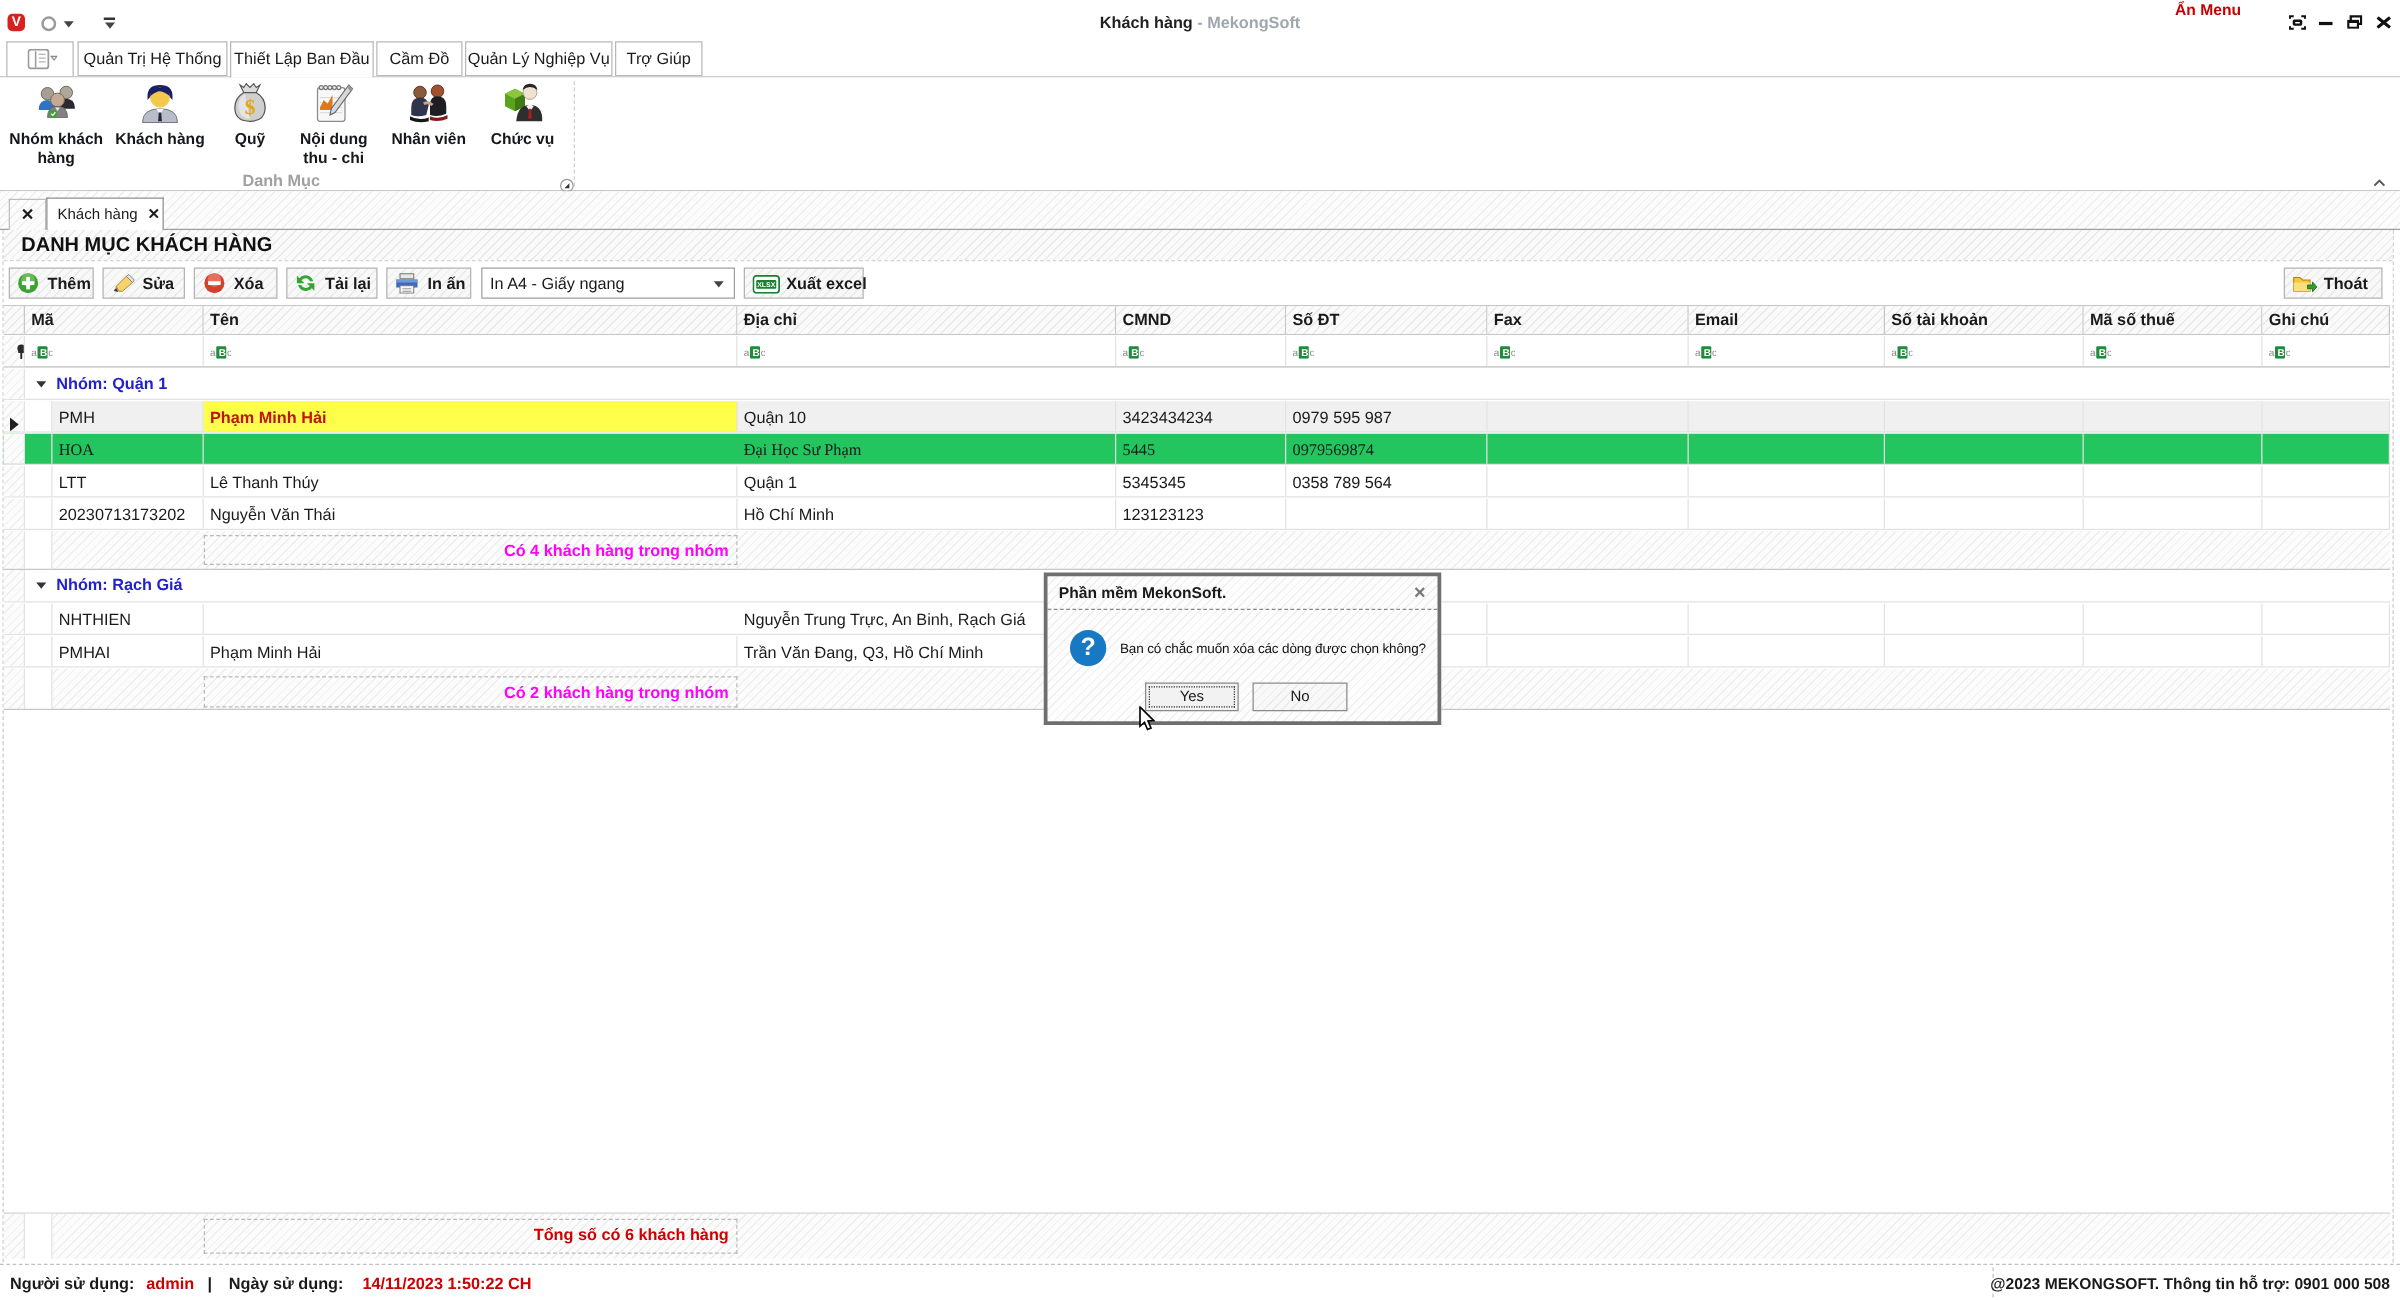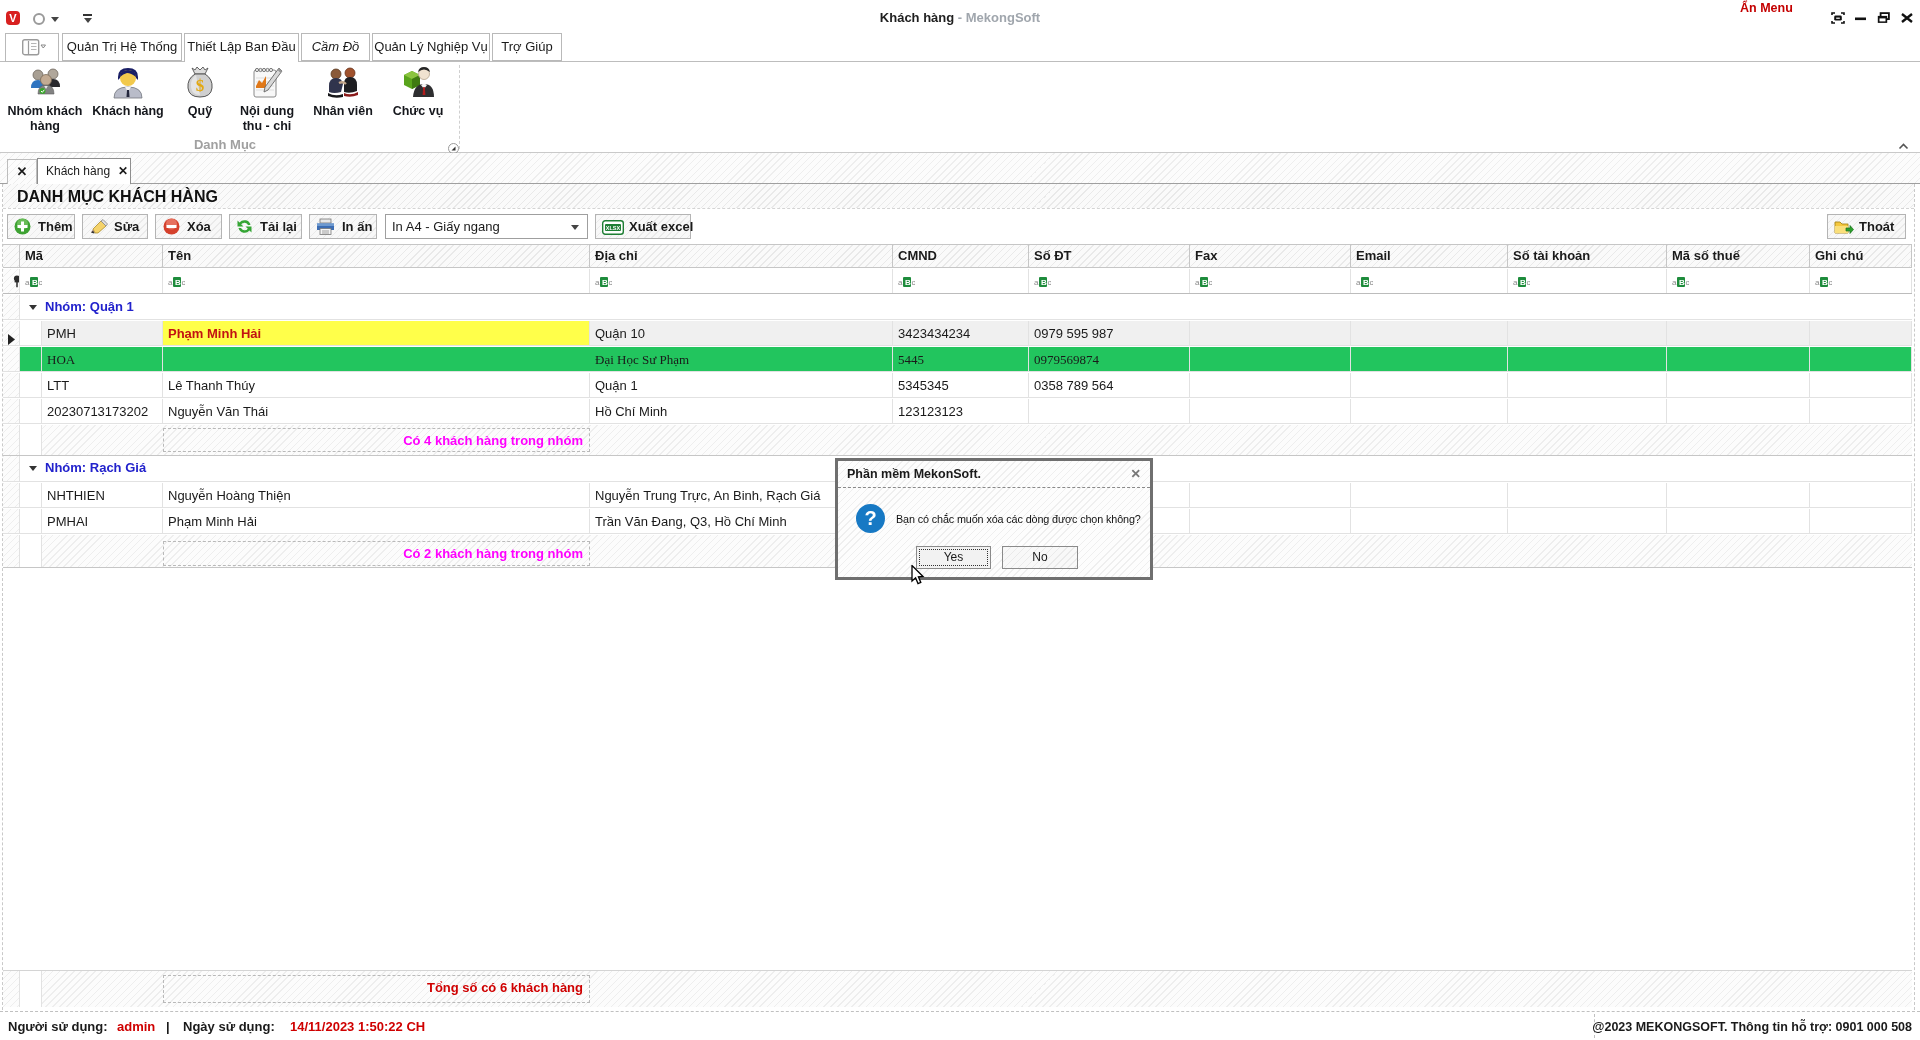--- a/index.html
+++ b/index.html
@@ -137,21 +137,21 @@
       <rect x="0.7" y="0.7" width="16" height="15" rx="2" fill="#fdfdfd" stroke="#9a9a9a" stroke-width="1.4"></rect>
       <line x1="6.5" y1="2" x2="6.5" y2="15" stroke="#9a9a9a" stroke-width="1.2"></line>
       <line x1="9" y1="4.5" x2="14.5" y2="4.5" stroke="#b5b5b5" stroke-width="1"></line>
       <line x1="9" y1="7.5" x2="14.5" y2="7.5" stroke="#b5b5b5" stroke-width="1"></line>
       <line x1="9" y1="10.5" x2="14.5" y2="10.5" stroke="#b5b5b5" stroke-width="1"></line>
       <path d="M19 6 L23.5 6 L21.25 9 Z" fill="none" stroke="#888" stroke-width="1"></path>
     </svg>
   </div>
   <div class="rtab" style="left:62px;width:120px;">Quản Trị Hệ Thống</div>
   <div class="rtab active" style="left:184px;width:115px;">Thiết Lập Ban Đầu</div>
-  <div class="rtab" style="left:301px;width:69px;font-style:italic;">Cầm Đồ</div>
+  <div class="rtab" style="left:301px;width:69px;">Cầm Đồ</div>
   <div class="rtab" style="left:372px;width:118px;">Quản Lý Nghiệp Vụ</div>
   <div class="rtab" style="left:492px;width:70px;">Trợ Giúp</div>
 </div>
 
 <div class="abs" id="ribbonbody">
   <div class="ritem" style="left:5px;width:80px;"><div class="ricon" style="width:32px;height:34px;">
     <svg width="32" height="34" viewBox="0 0 32 34">
       <circle cx="9" cy="9" r="5" fill="#a89f93"></circle>
           <circle cx="9" cy="9" r="5" fill="none" stroke="#6e675e" stroke-width="0.8"></circle>
       <path d="M2 22 Q2 14 9 14 Q16 14 16 22 Z" fill="#2f74c0"></path>
@@ -456,21 +456,20 @@
 <div class="grow" style="top:455px;height:1px;border-top:1px solid #c6c6c6;"></div>
 <div class="grow grouprow" style="top:456px;height:26px;border-bottom:1px solid #e2e2e2;">
     <span class="ind hatch-light" style="position:absolute;left:0;top:0;width:17px;height:100%;border-right:1px solid #e2e2e2;"></span>
     <span class="gr-tri"></span>
     <span class="gt">Nhóm: Rạch Giá</span>
   </div>
 <div class="grow drow" style="top:483px;height:25px;border-bottom:1px solid #e2e2e2;background:#fff;">
     <span class="ind hatch-light" style="position:absolute;left:0;top:0;width:17px;height:100%;border-right:1px solid #e2e2e2;"></span>
     <span class="cell" style="left:17px;width:22px;"></span>
     <span class="cell" style="left:39px;width:121px;">NHTHIEN</span>
-    <span class="cell" style="left:160px;width:427px;">Nguyễn Hoàng Thiện</span>
     <span class="cell" style="left:587px;width:303px;">Nguyễn Trung Trực, An Binh, Rạch Giá</span>
     <span class="cell" style="left:890px;width:136px;"></span>
     <span class="cell" style="left:1026px;width:161px;"></span>
     <span class="cell" style="left:1187px;width:161px;"></span>
     <span class="cell" style="left:1348px;width:157px;"></span>
     <span class="cell" style="left:1505px;width:159px;"></span>
     <span class="cell" style="left:1664px;width:143px;"></span>
     <span class="cell" style="left:1807px;width:102px;"></span>
   </div>
 <div class="grow drow" style="top:509px;height:25px;border-bottom:1px solid #e2e2e2;background:#fff;">

